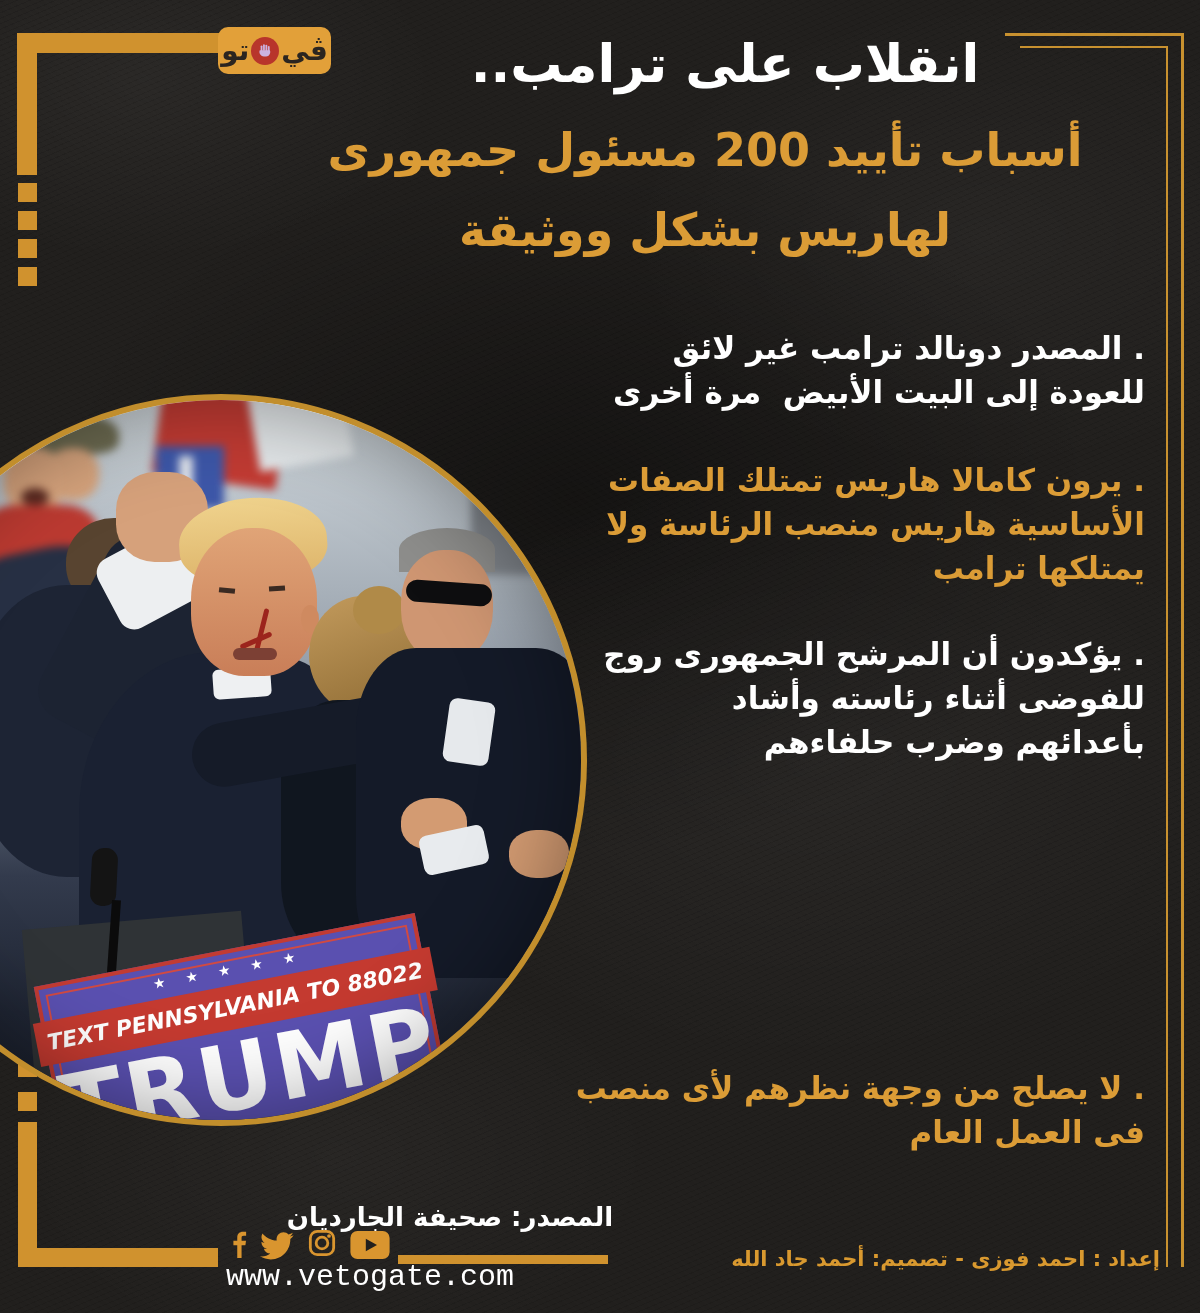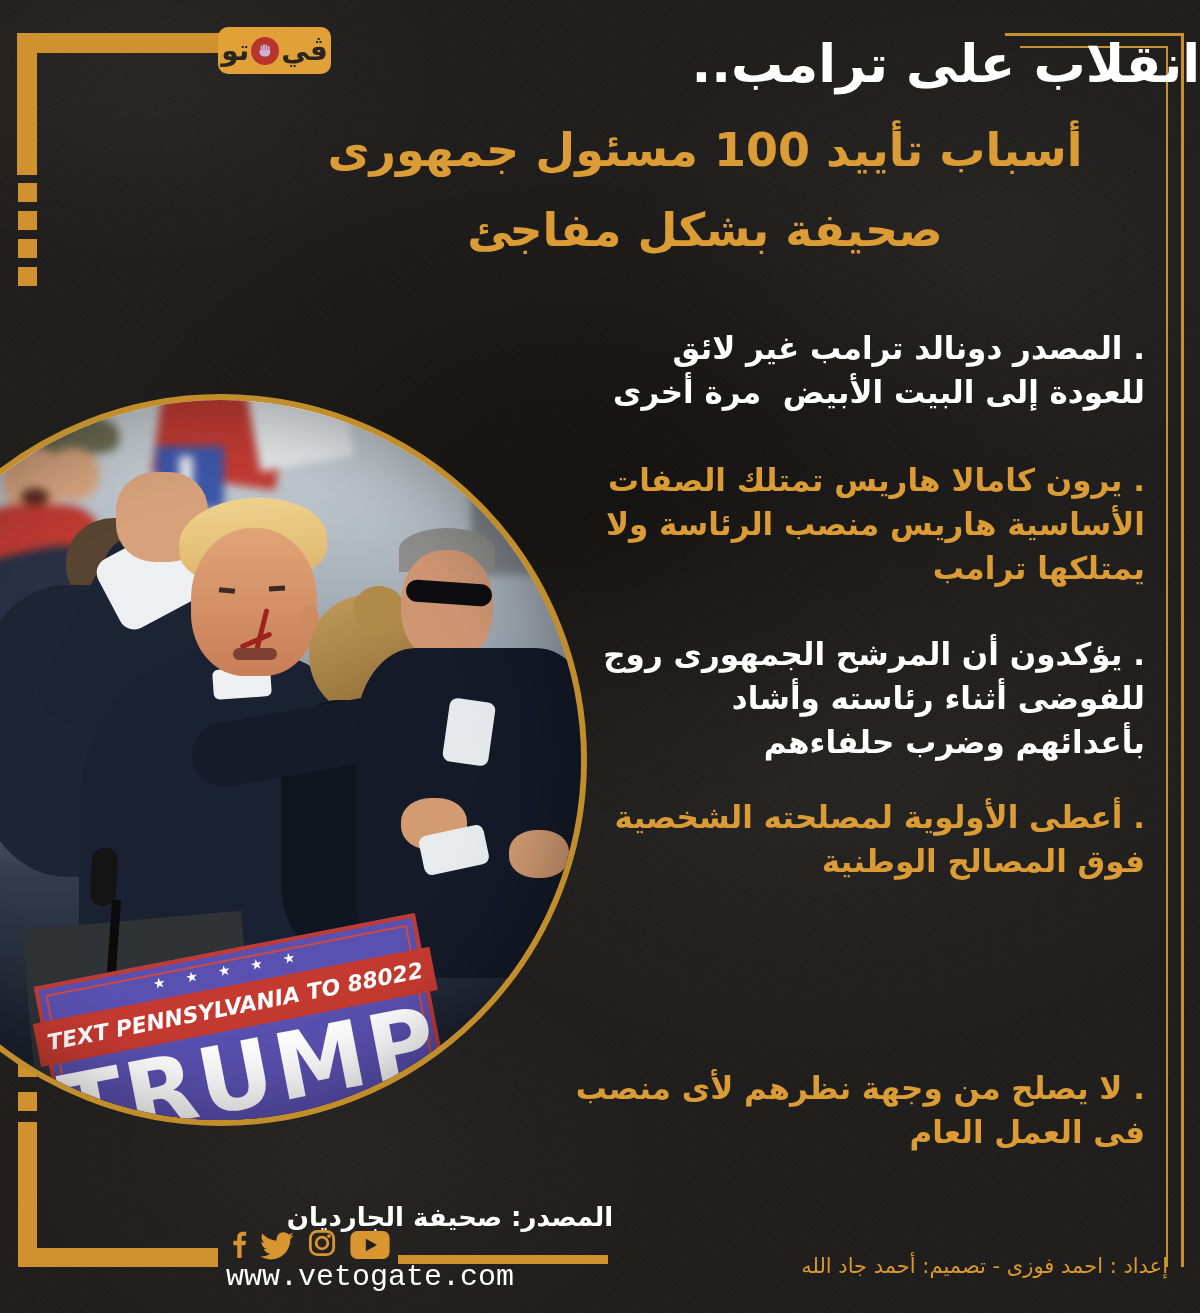--- a/index.html
+++ b/index.html
@@ -18,42 +18,42 @@
     content:"";position:absolute;inset:0;pointer-events:none;opacity:.5;
     background:
       repeating-linear-gradient(37deg, rgba(255,255,255,0.015) 0 2px, transparent 2px 6px),
       repeating-linear-gradient(-23deg, rgba(0,0,0,0.18) 0 1px, transparent 1px 5px);
   }
   .abs{position:absolute;}
   .goldbar{background:#D0922E;}
   .thin{background:#C8912F;}
 
   
-  .title{left:250px;top:34px;width:950px;color:#fff;
+  .title{left:250px;top:34px;width:950px;text-align:center;color:#fff;
          font-size:52px;font-weight:bold;direction:rtl;letter-spacing:-1px;}
   .subtitle{left:230px;top:110px;width:950px;text-align:center;color:#DB9C36;
             font-size:46px;font-weight:bold;direction:rtl;line-height:80px;}
 
   
   .logo{left:218px;top:27px;width:113px;height:47px;background:#E2A039;border-radius:10px;
         display:flex;align-items:center;justify-content:center;direction:rtl;gap:2px;
         color:#2b2520;font-size:28px;font-weight:bold;}
   .hand-circle{width:28px;height:28px;border-radius:50%;background:#b8352b;
         display:flex;align-items:center;justify-content:center;}
 
   
   .bullet{position:absolute;right:55px;direction:rtl;text-align:right;font-weight:bold;
           font-size:31px;line-height:44px;white-space:pre-wrap;}
   .c-white{color:#FFFFFF;}
   .c-gold{color:#DB9C36;}
 
   .source{left:285px;top:1202px;width:330px;text-align:center;color:#fff;
           font-size:26px;font-weight:bold;direction:rtl;}
-  .credits{right:32px;top:1247px;color:#D9992F;font-size:21px;font-weight:normal;
-           direction:rtl;text-align:right;margin-top:7px;}
+  .credits{right:40px;top:1247px;color:#D9992F;font-size:21px;font-weight:bold;
+           direction:rtl;text-align:right;}
   .site{left:226px;top:1260px;font-family:Liberation Mono, monospace;
         color:#fff;font-size:30px;}
 
   
   .photo{left:-145px;top:394px;width:720px;height:720px;border-radius:50%;
          border:6px solid #C28E2C;overflow:hidden;
          background:linear-gradient(180deg,#cdd4d8 0%,#bcc4cb 14%,#a8b1ba 26%,#98a1ac 36%,#6c7684 48%,#333b4d 66%,#1f2533 85%,#191e2a 100%);}
   .photo .p{position:absolute;}
   .crowd{position:absolute;inset:0;filter:blur(4px);}
   .fg{position:absolute;inset:0;}
@@ -105,34 +105,32 @@
           <rect x="15.8" y="5.2" width="2.4" height="8" rx="1.2"></rect>
           <path d="M5 11 C4 13 4.5 16 7 18 C9 19.8 15 19.8 17 18 C19 16.2 19.5 13 18.5 11 Z"></path>
         </g>
       </svg>
     </span>
     <span>تو</span>
   </div>
 
   <div class="abs title">انقلاب على ترامب..</div>
   <div class="abs subtitle">
-    <div>أسباب تأييد 100 مسئول جمهورى</div>
-    <div>صحيفة بشكل مفاجئ</div>
+    <div>أسباب تأييد 200 مسئول جمهورى</div>
+    <div>لهاريس بشكل ووثيقة</div>
   </div>
 
   <div class="bullet c-white" style="top:326px;">. المصدر دونالد ترامب غير لائق
 للعودة إلى البيت الأبيض  مرة أخرى</div>
   <div class="bullet c-gold" style="top:458px;">. يرون كامالا هاريس تمتلك الصفات
 الأساسية هاريس منصب الرئاسة ولا
 يمتلكها ترامب</div>
   <div class="bullet c-white" style="top:632px;">. يؤكدون أن المرشح الجمهورى روج
 للفوضى أثناء رئاسته وأشاد
 بأعدائهم وضرب حلفاءهم</div>
-  <div class="bullet c-gold" style="top:795px;">. أعطى الأولوية لمصلحته الشخصية
-فوق المصالح الوطنية</div>
   <div class="bullet c-gold" style="top:1066px;">. لا يصلح من وجهة نظرهم لأى منصب
 فى العمل العام</div>
 
   <div class="abs photo">
     <div class="crowd">
       <div class="p" style="left:296px;top:-8px;width:125px;height:90px;background:#c23b33;transform:rotate(8deg);"></div>
       <div class="p" style="left:392px;top:-14px;width:95px;height:78px;background:#e3e7e9;transform:rotate(-10deg);"></div>
       <div class="p" style="left:575px;top:-18px;width:95px;height:55px;background:#bf3a31;"></div>
       <div class="p" style="left:295px;top:46px;width:68px;height:62px;background:#3d57a8;"></div>
       <div class="p" style="left:318px;top:56px;width:14px;height:44px;background:#dfe3ea;"></div>

